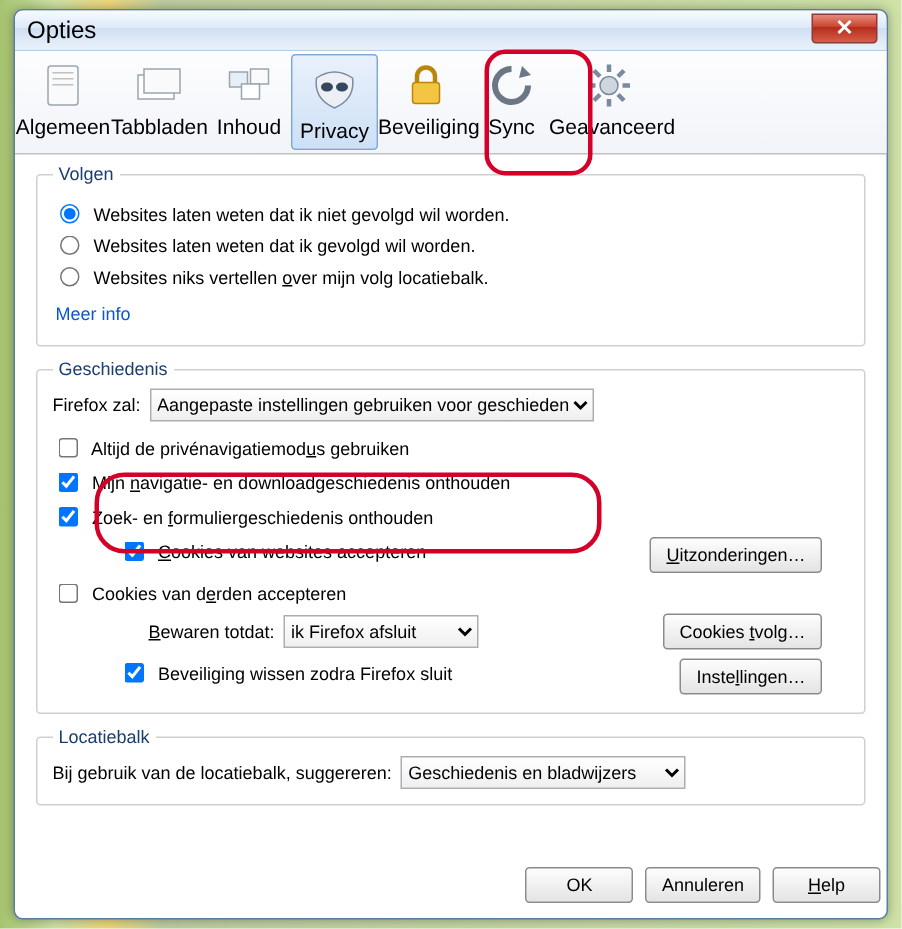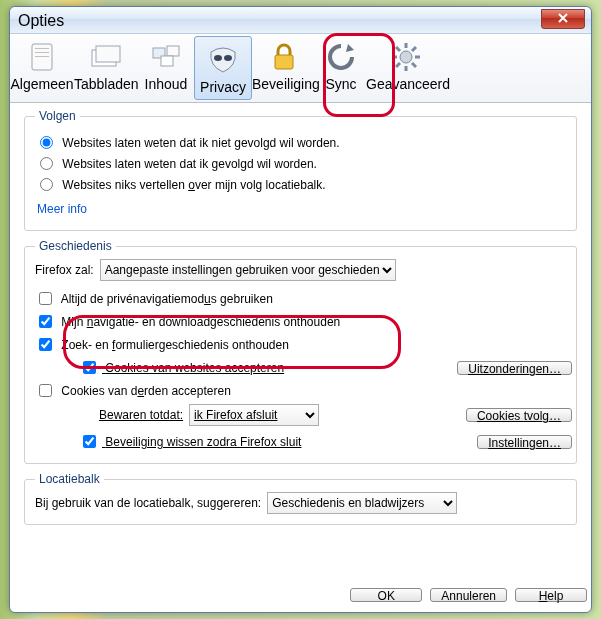--- a/index.html
+++ b/index.html
@@ -12,33 +12,33 @@
   .closebtn svg{vertical-align:middle;}
   
   .toolbar{display:flex;height:68px;border-bottom:1px solid #c0c0c0;background:linear-gradient(#fdfdfe,#f1f4f8);}
   .tool{flex:none;width:64px;text-align:center;padding-top:6px;font-size:14px;cursor:pointer;}
   .tool.wide{width:80px;}
   .tool.sel{background:linear-gradient(#e9f1fb,#cde0f6);border:1px solid #7da7d9;border-radius:3px;margin:2px 0;}
   .tool .iconbox{height:34px;display:flex;align-items:center;justify-content:center;}
   .tool .lbl{margin-top:2px;}
   
   .content{padding:6px 14px 0 14px;}
-  fieldset{border:1px solid #d0d0d0;border-radius:3px;margin:0 0 8px 0;padding:6px 4px 10px 10px;}
+  fieldset{border:1px solid #d0d0d0;border-radius:3px;margin:0 0 8px 0;padding:6px 28px 10px 10px;}
   legend{padding:0 4px;color:#1a3e6e;}
   label.row{display:block;margin:4px 0 4px 0;}
   input[type=radio],input[type=checkbox]{vertical-align:-2px;margin-right:6px;}
   .link{color:#0b57d0;cursor:pointer;margin:6px 0 4px 2px;display:inline-block;text-align:right;}
   .histline{display:flex;align-items:center;margin-bottom:8px;}
   .histline span{margin-right:6px;}
   select{font-family:inherit;font-size:12px;height:22px;border:1px solid #abadb3;background:linear-gradient(#fff,#efefef);}
   .indent1{margin-left:22px;}
   .indent2{margin-left:44px;}
   .indent3{margin-left:64px;}
-  .rowflex{display:flex;align-items:center;justify-content:space-between;margin:2px 0;text-decoration:underline;}
-  .btn{height:14px;border:1px solid #8a8a8a;border-radius:3px;background:linear-gradient(#fdfdfd,#e4e4e4);padding:0 10px;font-family:inherit;font-size:12px;cursor:pointer;min-width:90px;}
+  .rowflex{display:flex;justify-content:space-between;margin:2px 0;}
+  .btn{height:24px;border:1px solid #8a8a8a;border-radius:3px;background:linear-gradient(#fdfdfd,#e4e4e4);padding:0 10px;font-family:inherit;font-size:12px;cursor:pointer;min-width:90px;}
   .footer{position:absolute;bottom:10px;right:4px;display:flex;gap:8px;}
   .footer .btn{min-width:72px;}
   .under{text-decoration:underline;}
   
   .anno{position:absolute;border:3px solid #d4002a;border-radius:14px;pointer-events:none;}
   .anno.tab{left:313px;top:26px;width:66px;height:78px;}
   .anno.checks{left:53px;top:308px;width:332px;height:48px;border-radius:20px;}
   
 </style>
 </head>

